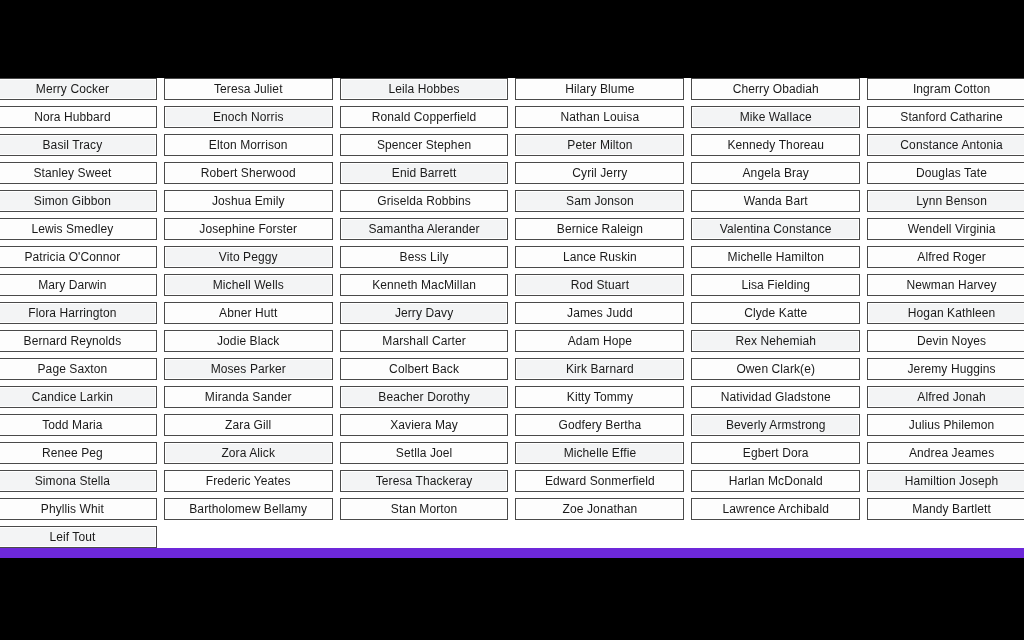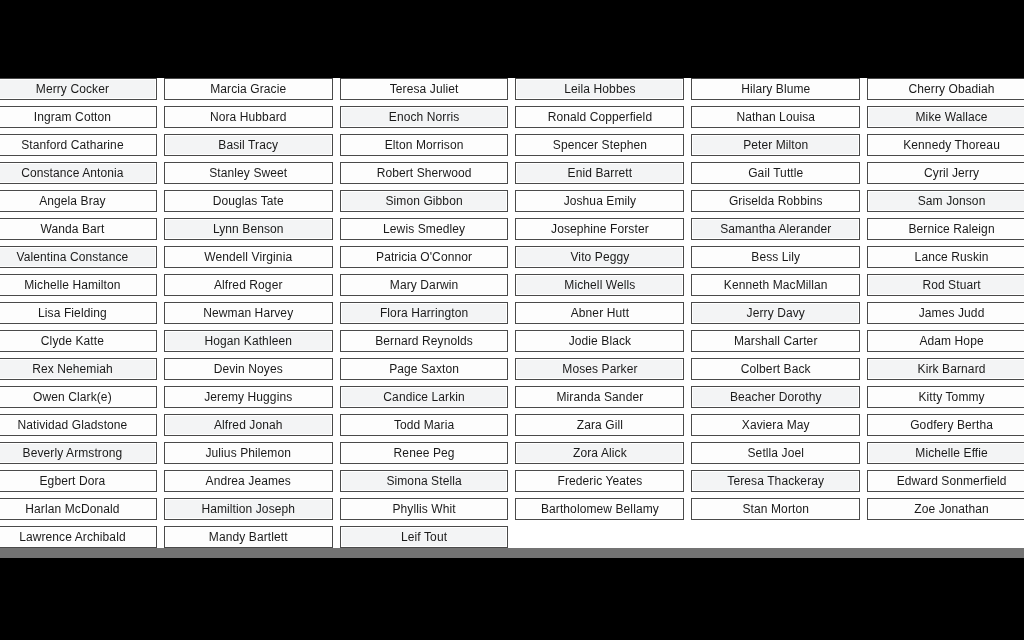--- a/index.html
+++ b/index.html
@@ -22,21 +22,21 @@
     background: #000000;
   }
 
   
   #content-band {
     position: absolute;
     left: 0;
     top: 78px;
     width: 1024px;
     height: 480px;
-    background: #737373;
+    background: #6d28d9;
     overflow: hidden;
   }
 
   
   #name-grid {
     position: absolute;
     left: -12px;
     top: 0;
     width: 1048px;
     display: grid;
@@ -66,42 +66,40 @@
     background: #f3f4f5;
   }
 </style>
 </head>
 <body>
 
 <div id="screen">
   <div id="content-band">
     <div id="name-grid">
         <div class="name-cell tint">Merry Cocker</div>
-        <div class="name-cell">Marcia Gracie</div>
         <div class="name-cell">Teresa Juliet</div>
         <div class="name-cell tint">Leila Hobbes</div>
         <div class="name-cell">Hilary Blume</div>
         <div class="name-cell">Cherry Obadiah</div>
         <div class="name-cell">Ingram Cotton</div>
         <div class="name-cell">Nora Hubbard</div>
         <div class="name-cell tint">Enoch Norris</div>
         <div class="name-cell">Ronald Copperfield</div>
         <div class="name-cell">Nathan Louisa</div>
         <div class="name-cell tint">Mike Wallace</div>
         <div class="name-cell">Stanford Catharine</div>
         <div class="name-cell tint">Basil Tracy</div>
         <div class="name-cell">Elton Morrison</div>
         <div class="name-cell">Spencer Stephen</div>
         <div class="name-cell tint">Peter Milton</div>
         <div class="name-cell">Kennedy Thoreau</div>
         <div class="name-cell tint">Constance Antonia</div>
         <div class="name-cell">Stanley Sweet</div>
         <div class="name-cell">Robert Sherwood</div>
         <div class="name-cell tint">Enid Barrett</div>
-        <div class="name-cell">Gail Tuttle</div>
         <div class="name-cell">Cyril Jerry</div>
         <div class="name-cell">Angela Bray</div>
         <div class="name-cell">Douglas Tate</div>
         <div class="name-cell tint">Simon Gibbon</div>
         <div class="name-cell">Joshua Emily</div>
         <div class="name-cell">Griselda Robbins</div>
         <div class="name-cell tint">Sam Jonson</div>
         <div class="name-cell">Wanda Bart</div>
         <div class="name-cell tint">Lynn Benson</div>
         <div class="name-cell">Lewis Smedley</div>

